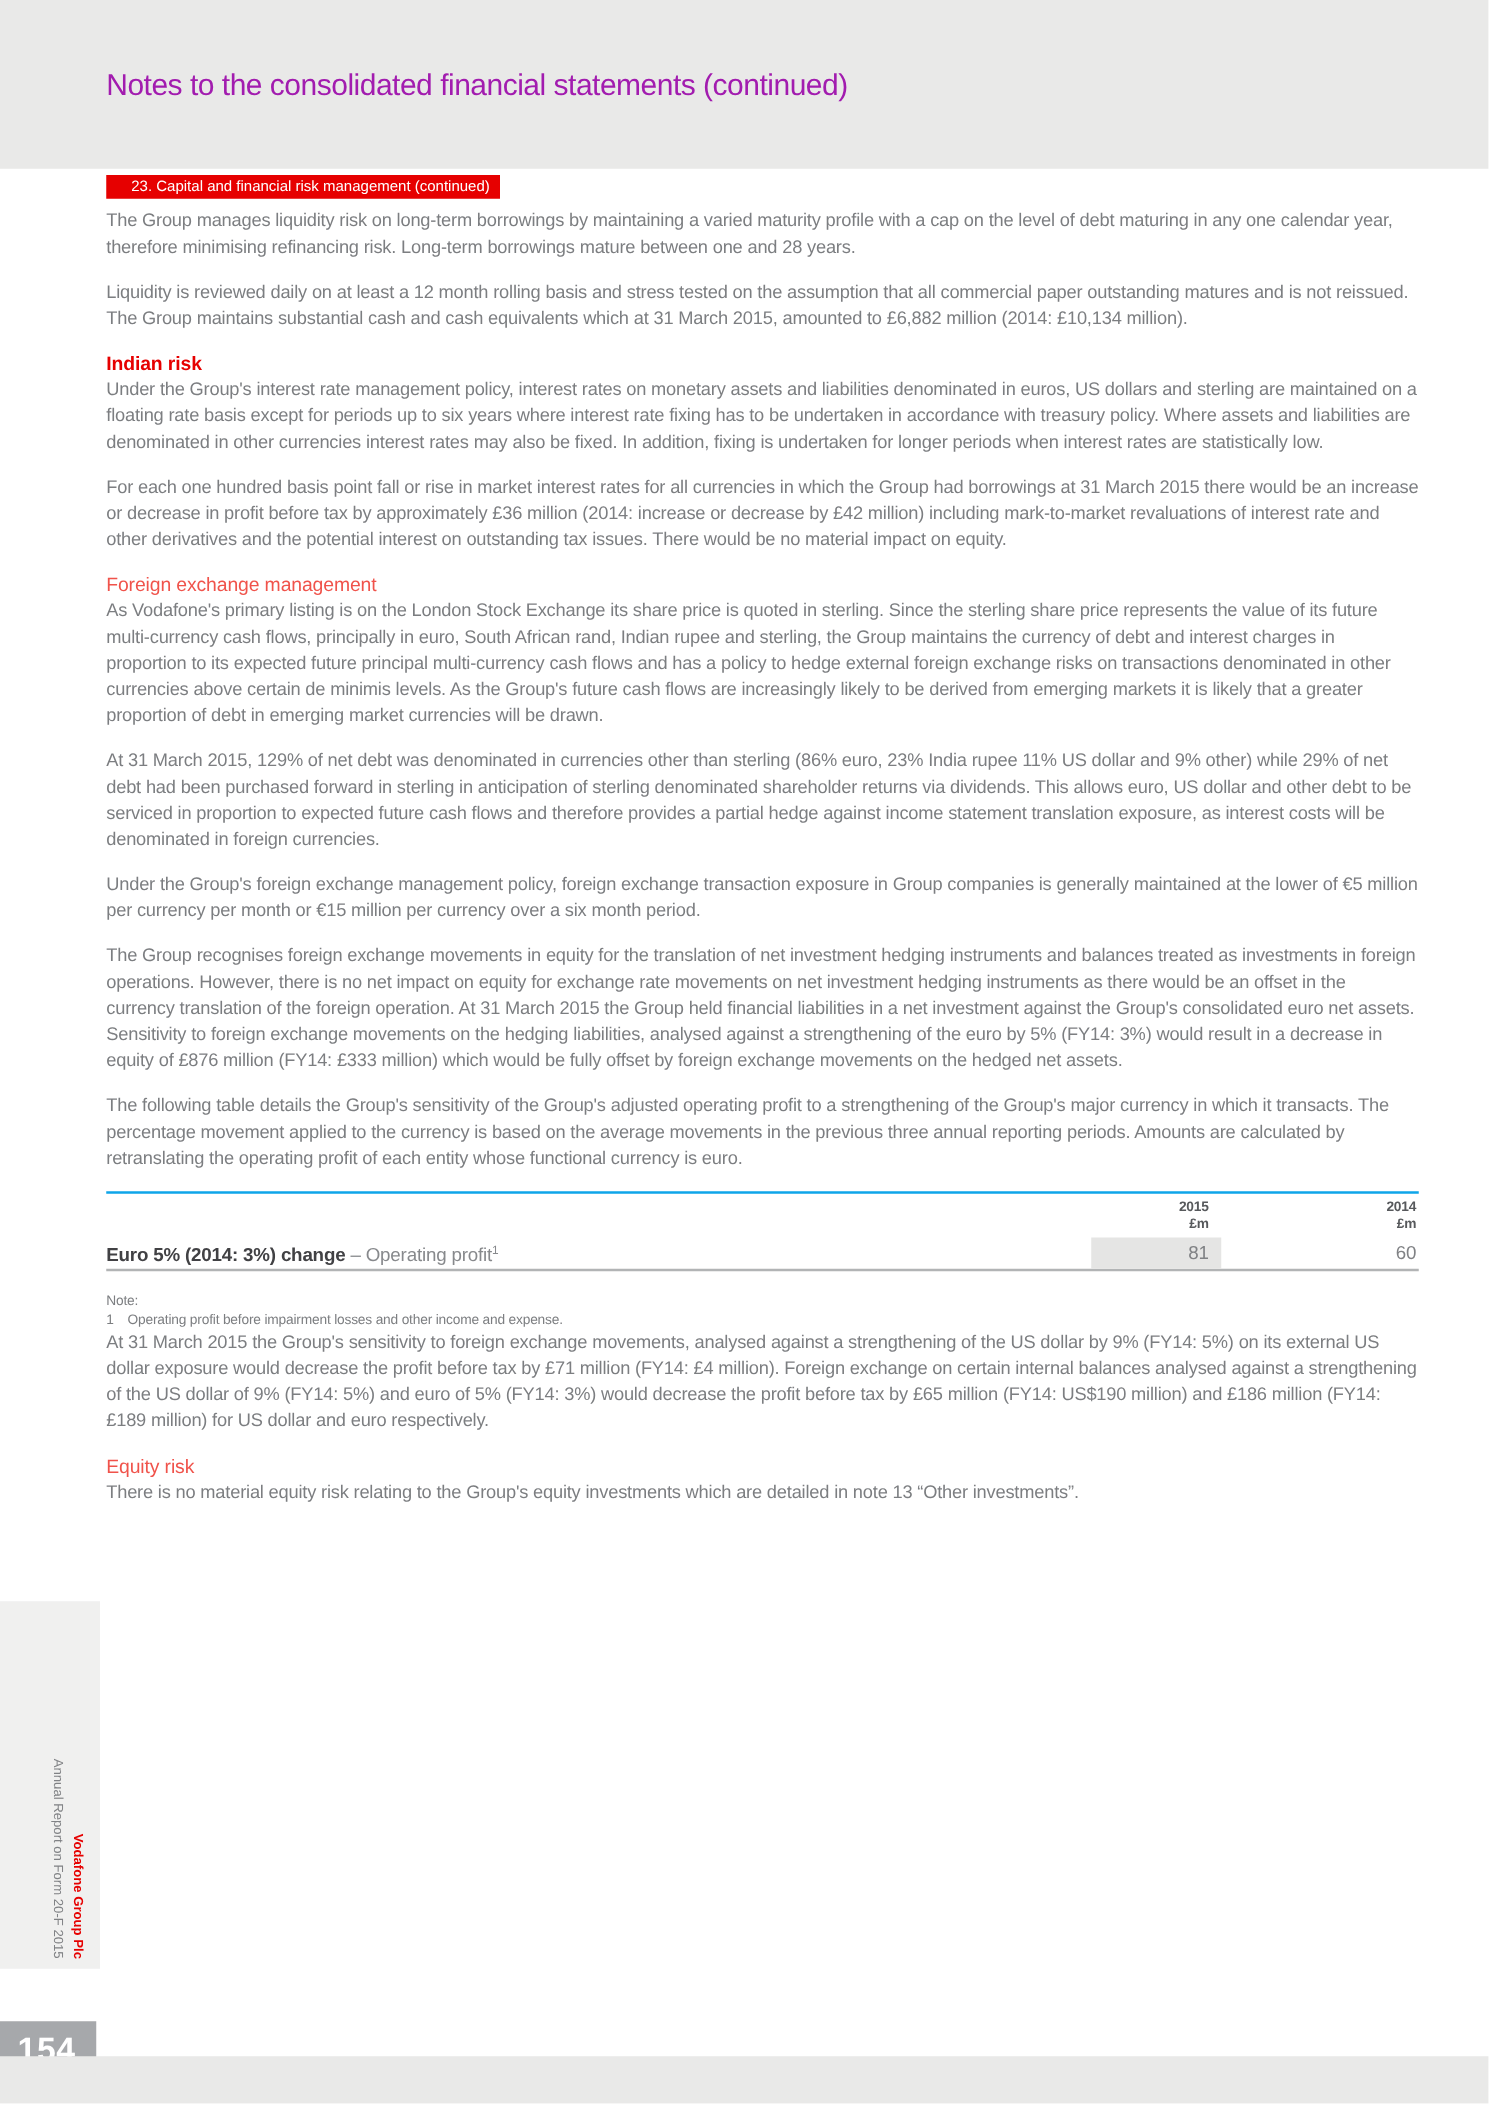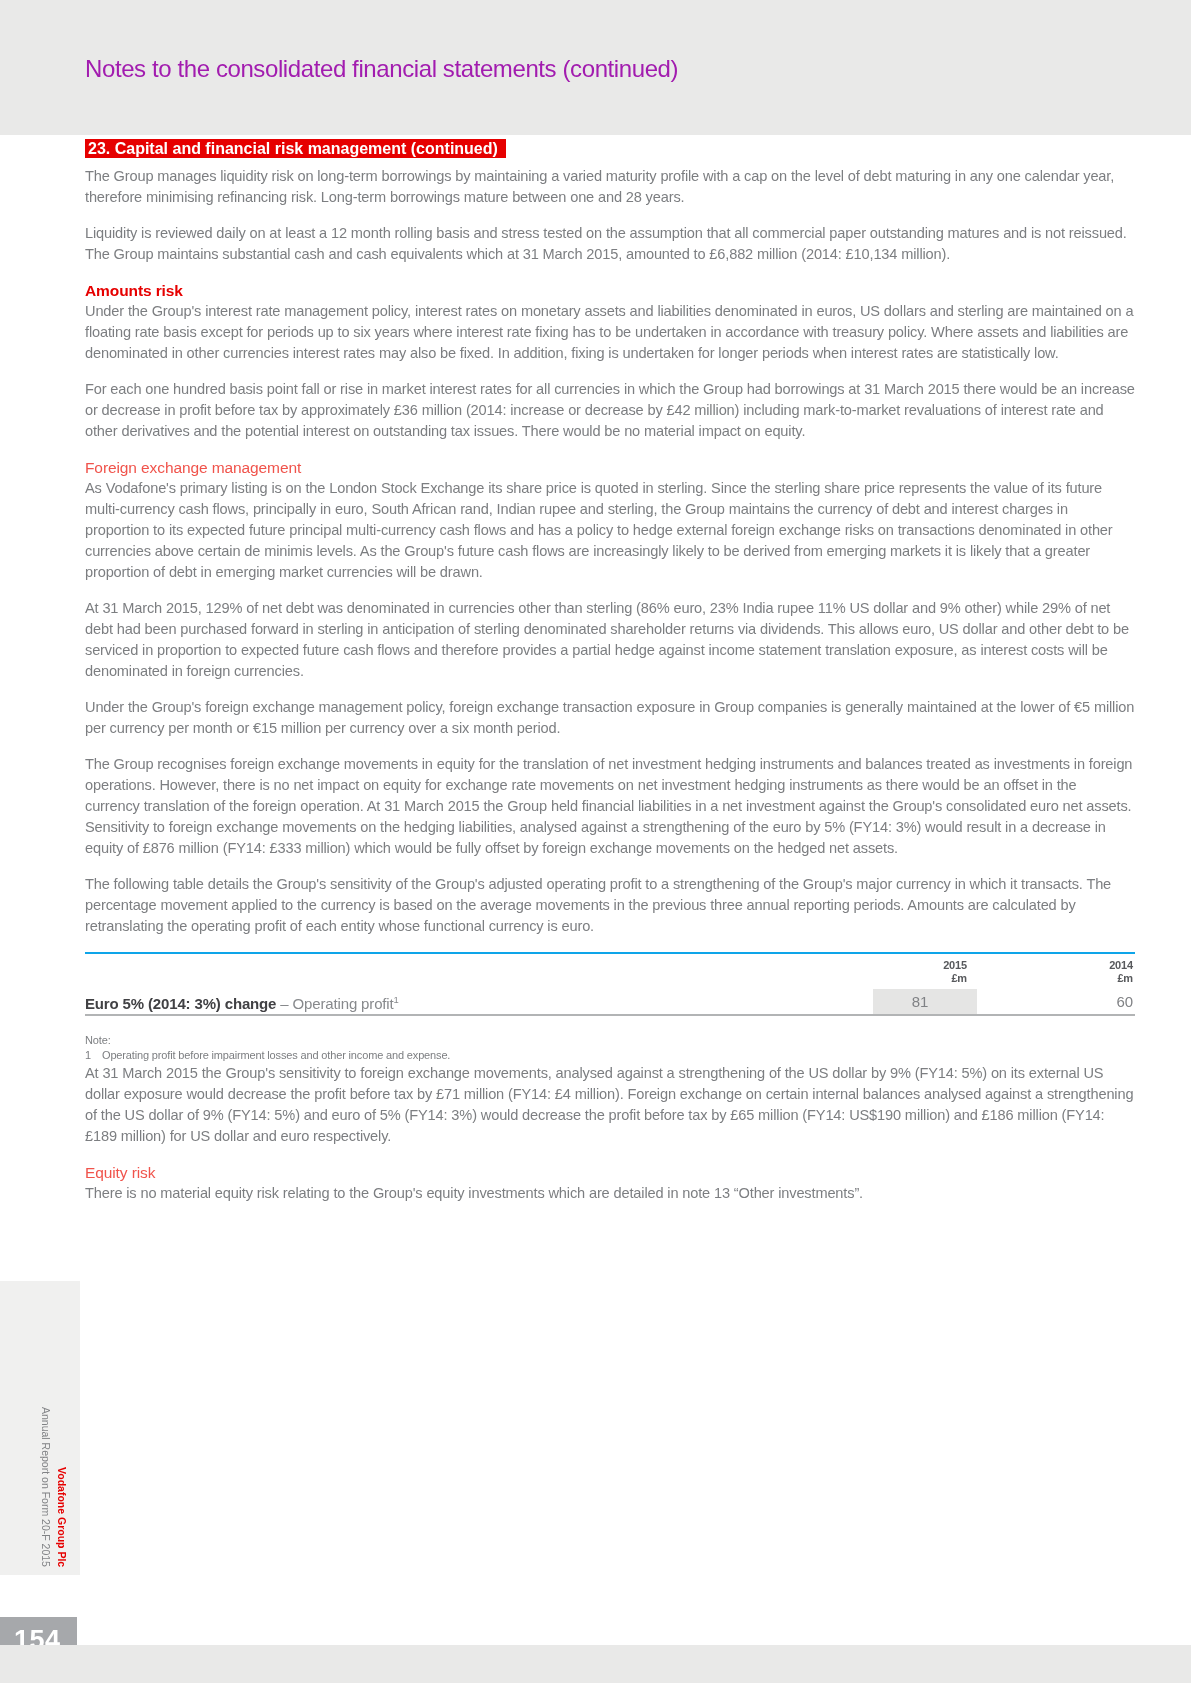--- a/index.html
+++ b/index.html
@@ -15,21 +15,21 @@
   .page-title {
     position:absolute; left:85px; top:55px; margin:0;
     font-size:24px; font-weight:400; color:#a21caf; letter-spacing:-0.4px;
   }
   .content {
     position:absolute; left:85px; top:139px; width:1050px;
     color:#7c7e81; font-size:14.6px; line-height:21px; letter-spacing:-0.15px;
   }
   .note-badge {
     display:inline-block; background:#e60000; color:#ffffff;
-    font-size:16px; font-weight:700; line-height:19px; padding:0 8px 0 3px;
+    font-size:12px; font-weight:400; line-height:19px; padding:0 8px 0 20px;
     margin:0 0 8px 0; letter-spacing:0;
   }
   .content p { margin:0 0 15px 0; }
   .section-heading {
     font-size:15.5px; font-weight:700; color:#e60000;
     margin:2px 0 0 0; line-height:21px; letter-spacing:-0.1px;
   }
   .sub-heading {
     font-size:15.5px; font-weight:400; color:#f0534b;
     margin:4px 0 0 0; line-height:21px; letter-spacing:-0.1px;
@@ -39,21 +39,21 @@
   .sens-header-row { display:flex; padding:5px 0 4px 0; }
   .sens-row { display:flex; align-items:center; height:25px; border-bottom:2px solid #b2b4b5; }
   .sens-label { flex:1; font-size:15px; line-height:25px; white-space:nowrap; }
   .sens-label .lbl-bold { font-weight:700; color:#414144; }
   .sens-label .lbl-light { color:#87898c; }
   .sens-label sup { font-size:9.5px; }
   .cell-2015 { width:104px; text-align:right; box-sizing:border-box; padding-right:10px; }
   .cell-2014 { width:158px; text-align:right; box-sizing:border-box; padding-right:2px; }
   .col-head { font-size:11px; font-weight:700; color:#57595c; line-height:13px; }
   .val { font-size:15px; color:#808285; }
-  .cell-2015.val-cell { background:#e5e5e4; height:25px; line-height:25px;text-align:center; }
+  .cell-2015.val-cell { background:#e5e5e4; height:25px; line-height:25px; }
   .cell-2014.val-cell { height:25px; line-height:25px; }
   .spacer { flex:1; }
   
   .note-block { margin-top:17px; font-size:11px; line-height:15px; color:#7c7e81; }
   .note-item { display:flex; }
   .note-num { width:17px; }
   .post-table { margin-top:18px; }
   
   .side-strip { position:absolute; left:0; top:1281px; width:80px; height:294px; background:#f0f0ef; }
   .side-text {
@@ -79,21 +79,21 @@
   <div class="top-band dots"></div>
   <h1 class="page-title">Notes to the consolidated financial statements (continued)</h1>
 
   <div class="content">
 
     <span class="note-badge">23. Capital and financial risk management (continued)</span>
 
     <p>The Group manages liquidity risk on long-term borrowings by maintaining a varied maturity profile with a cap on the level of debt maturing in any one calendar year, therefore minimising refinancing risk. Long-term borrowings mature between one and 28 years.</p>
     <p>Liquidity is reviewed daily on at least a 12 month rolling basis and stress tested on the assumption that all commercial paper outstanding matures and is not reissued. The Group maintains substantial cash and cash equivalents which at 31 March 2015, amounted to £6,882 million (2014: £10,134 million).</p>
 
-    <h2 class="section-heading">Amounts risk</h2>
+    <h2 class="section-heading">Indian risk</h2>
 
     <p>Under the Group's interest rate management policy, interest rates on monetary assets and liabilities denominated in euros, US dollars and sterling are maintained on a floating rate basis except for periods up to six years where interest rate fixing has to be undertaken in accordance with treasury policy. Where assets and liabilities are denominated in other currencies interest rates may also be fixed. In addition, fixing is undertaken for longer periods when interest rates are statistically low.</p>
     <p>For each one hundred basis point fall or rise in market interest rates for all currencies in which the Group had borrowings at 31 March 2015 there would be an increase or decrease in profit before tax by approximately £36 million (2014: increase or decrease by £42 million) including mark-to-market revaluations of interest rate and other derivatives and the potential interest on outstanding tax issues. There would be no material impact on equity.</p>
 
     <h3 class="sub-heading">Foreign exchange management</h3>
     <p>As Vodafone's primary listing is on the London Stock Exchange its share price is quoted in sterling. Since the sterling share price represents the value of its future multi-currency cash flows, principally in euro, South African rand, Indian rupee and sterling, the Group maintains the currency of debt and interest charges in proportion to its expected future principal multi-currency cash flows and has a policy to hedge external foreign exchange risks on transactions denominated in other currencies above certain de minimis levels. As the Group's future cash flows are increasingly likely to be derived from emerging markets it is likely that a greater proportion of debt in emerging market currencies will be drawn.</p>
     <p>At 31 March 2015, 129% of net debt was denominated in currencies other than sterling (86% euro, 23% India rupee 11% US dollar and 9% other) while 29% of net debt had been purchased forward in sterling in anticipation of sterling denominated shareholder returns via dividends. This allows euro, US dollar and other debt to be serviced in proportion to expected future cash flows and therefore provides a partial hedge against income statement translation exposure, as interest costs will be denominated in foreign currencies.</p>
     <p>Under the Group's foreign exchange management policy, foreign exchange transaction exposure in Group companies is generally maintained at the lower of €5 million per currency per month or €15 million per currency over a six month period.</p>
     <p>The Group recognises foreign exchange movements in equity for the translation of net investment hedging instruments and balances treated as investments in foreign operations. However, there is no net impact on equity for exchange rate movements on net investment hedging instruments as there would be an offset in the currency translation of the foreign operation. At 31 March 2015 the Group held financial liabilities in a net investment against the Group's consolidated euro net assets. Sensitivity to foreign exchange movements on the hedging liabilities, analysed against a strengthening of the euro by 5% (FY14: 3%) would result in a decrease in equity of £876 million (FY14: £333 million) which would be fully offset by foreign exchange movements on the hedged net assets.</p>
     <p>The following table details the Group's sensitivity of the Group's adjusted operating profit to a strengthening of the Group's major currency in which it transacts. The percentage movement applied to the currency is based on the average movements in the previous three annual reporting periods. Amounts are calculated by retranslating the operating profit of each entity whose functional currency is euro.</p>

